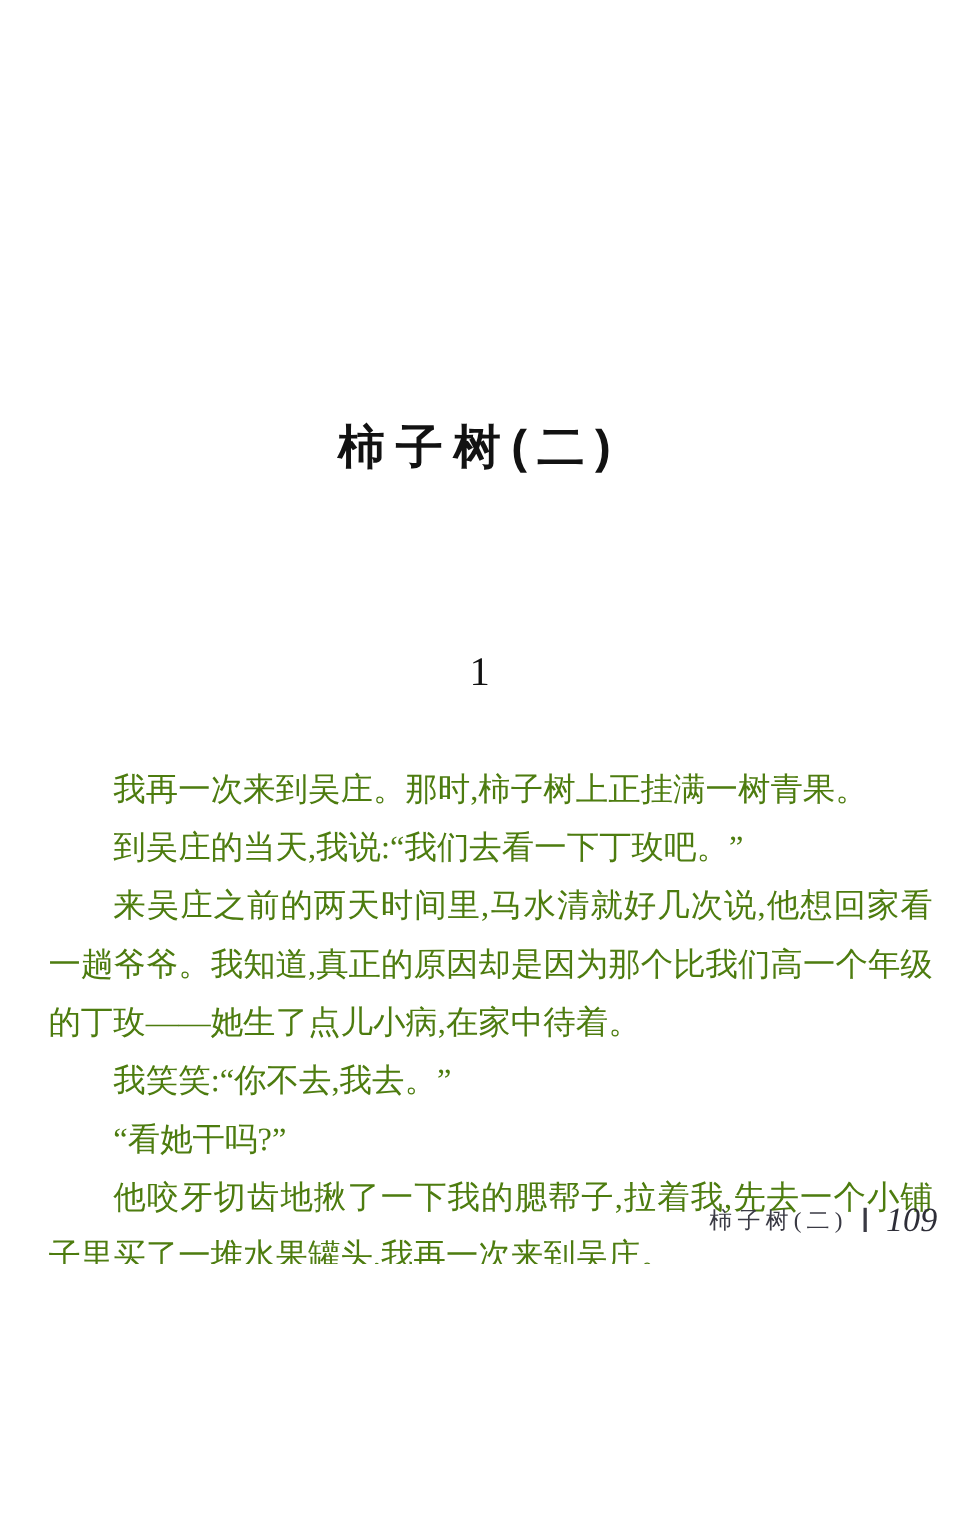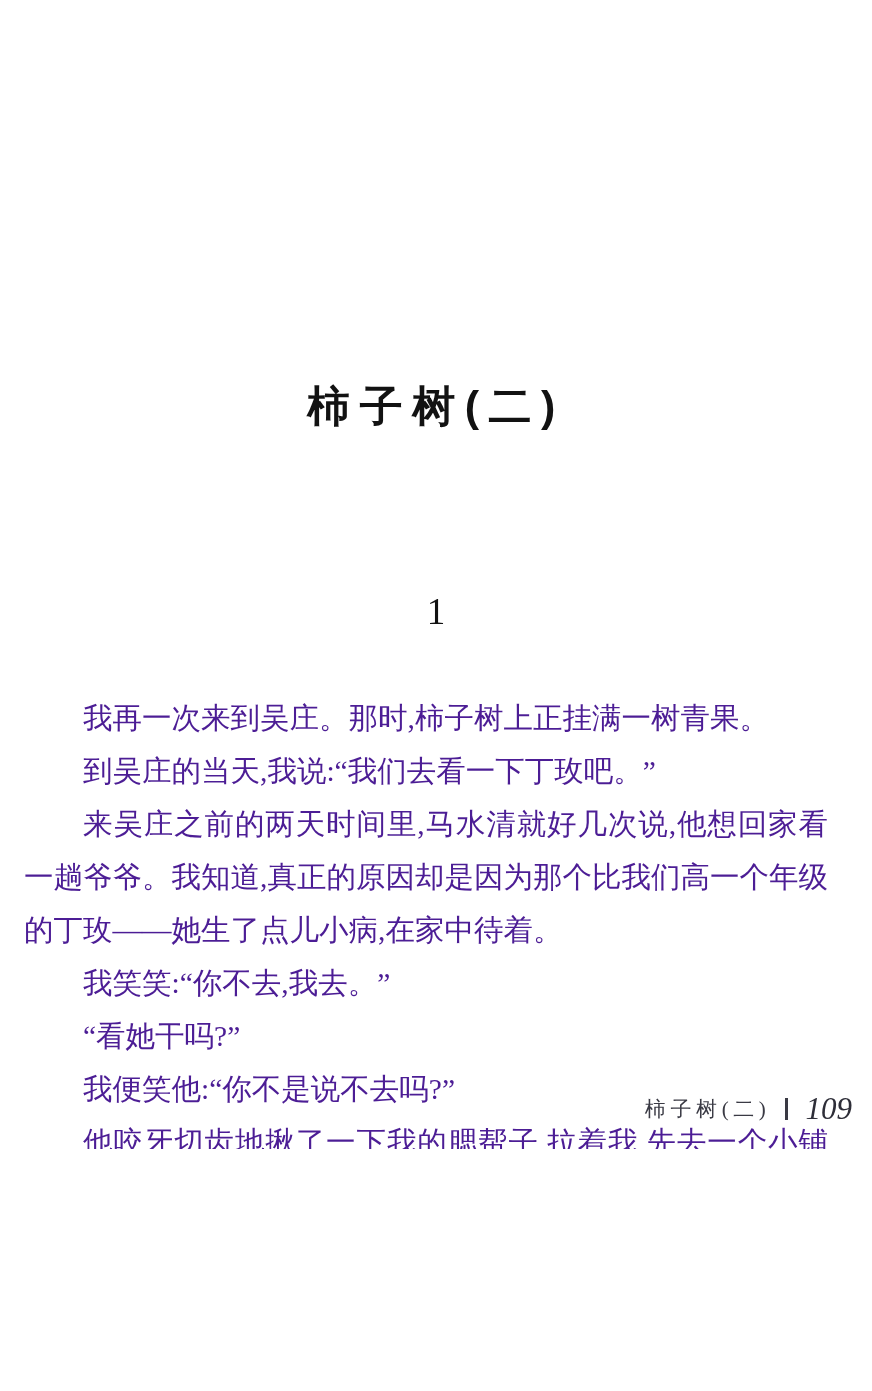--- a/index.html
+++ b/index.html
@@ -35,26 +35,26 @@
     left: 0;
     width: 100%;
     text-align: center;
     font-family: "Liberation Serif", "DejaVu Serif", serif;
     font-size: 37px;
     color: #121212;
   }
   .body-text {
     position: absolute;
     top: 692px;
-    left: 24px;
+    left: 44px;
     width: 804px;
     font-size: 29.5px;
     line-height: 53px;
     text-align: justify;
-    color: #4c1d95;
+    color: #4d7c0f;
   }
   .body-text p {
     margin: 0;
     padding: 0;
     text-indent: 2em;
   }
   .footer {
     position: absolute;
     right: 20px;
     bottom: 22px;
@@ -90,21 +90,20 @@
   <div class="chapter-title">柿子树(二)</div>
 
   <div class="section-number">1</div>
 
   <div class="body-text">
       <p>我再一次来到吴庄。那时,柿子树上正挂满一树青果。</p>
       <p>到吴庄的当天,我说:“我们去看一下丁玫吧。”</p>
       <p>来吴庄之前的两天时间里,马水清就好几次说,他想回家看一趟爷爷。我知道,真正的原因却是因为那个比我们高一个年级的丁玫——她生了点儿小病,在家中待着。</p>
       <p>我笑笑:“你不去,我去。”</p>
       <p>“看她干吗?”</p>
-      <p>我便笑他:“你不是说不去吗?”</p>
       <p>他咬牙切齿地揪了一下我的腮帮子,拉着我,先去一个小铺子里买了一堆水果罐头,我再一次来到吴庄。</p>
     </div>
 
   <div class="footer">
     <span class="footer-running-title">柿子树(二)</span>
     <span class="footer-separator"></span>
     <span class="footer-page-number">109</span>
   </div>
 
 </div>

